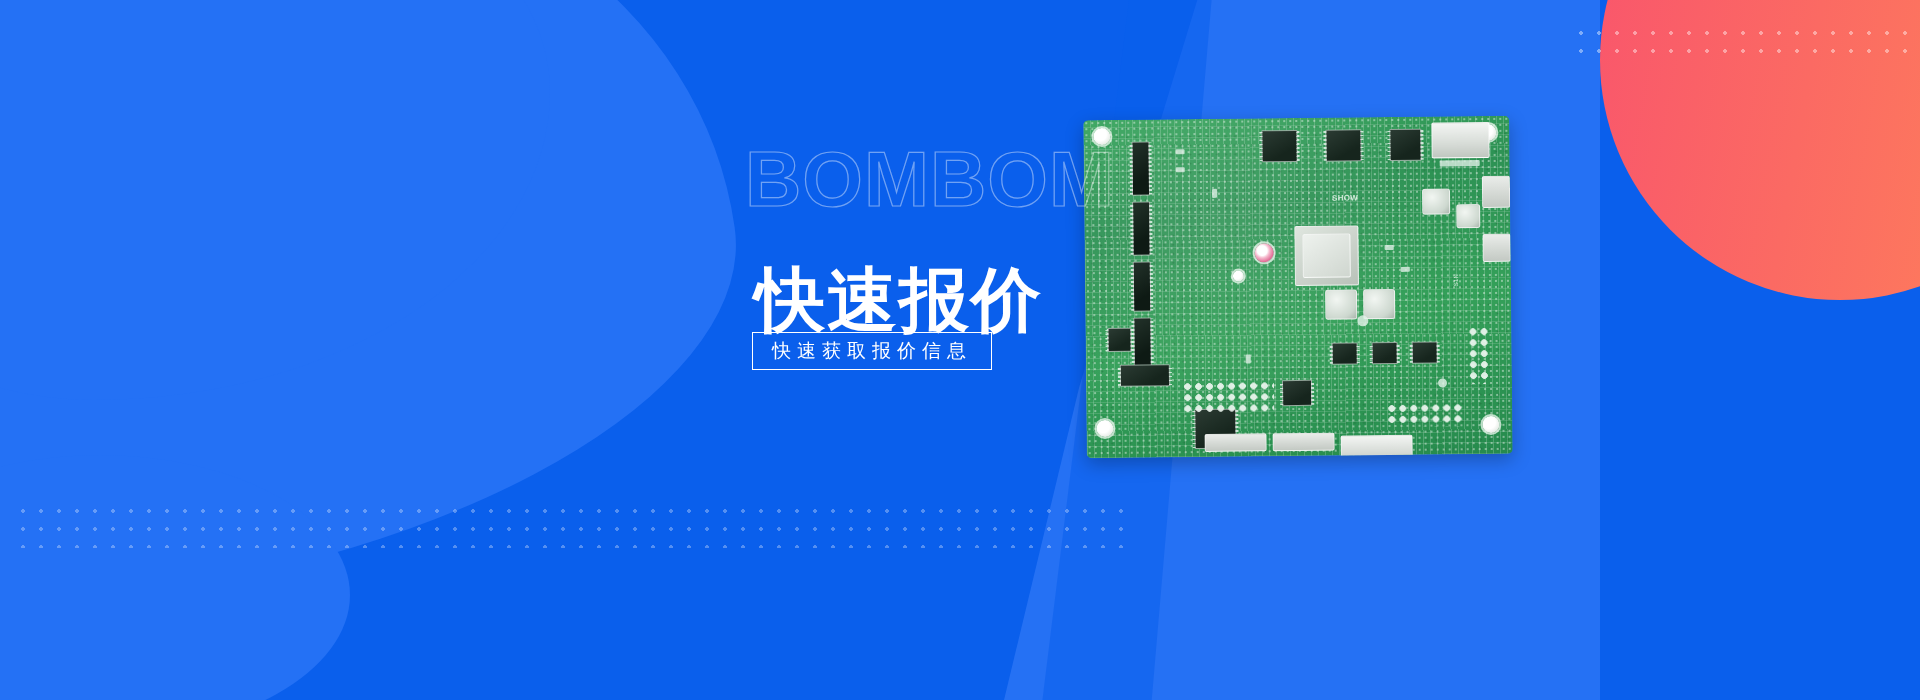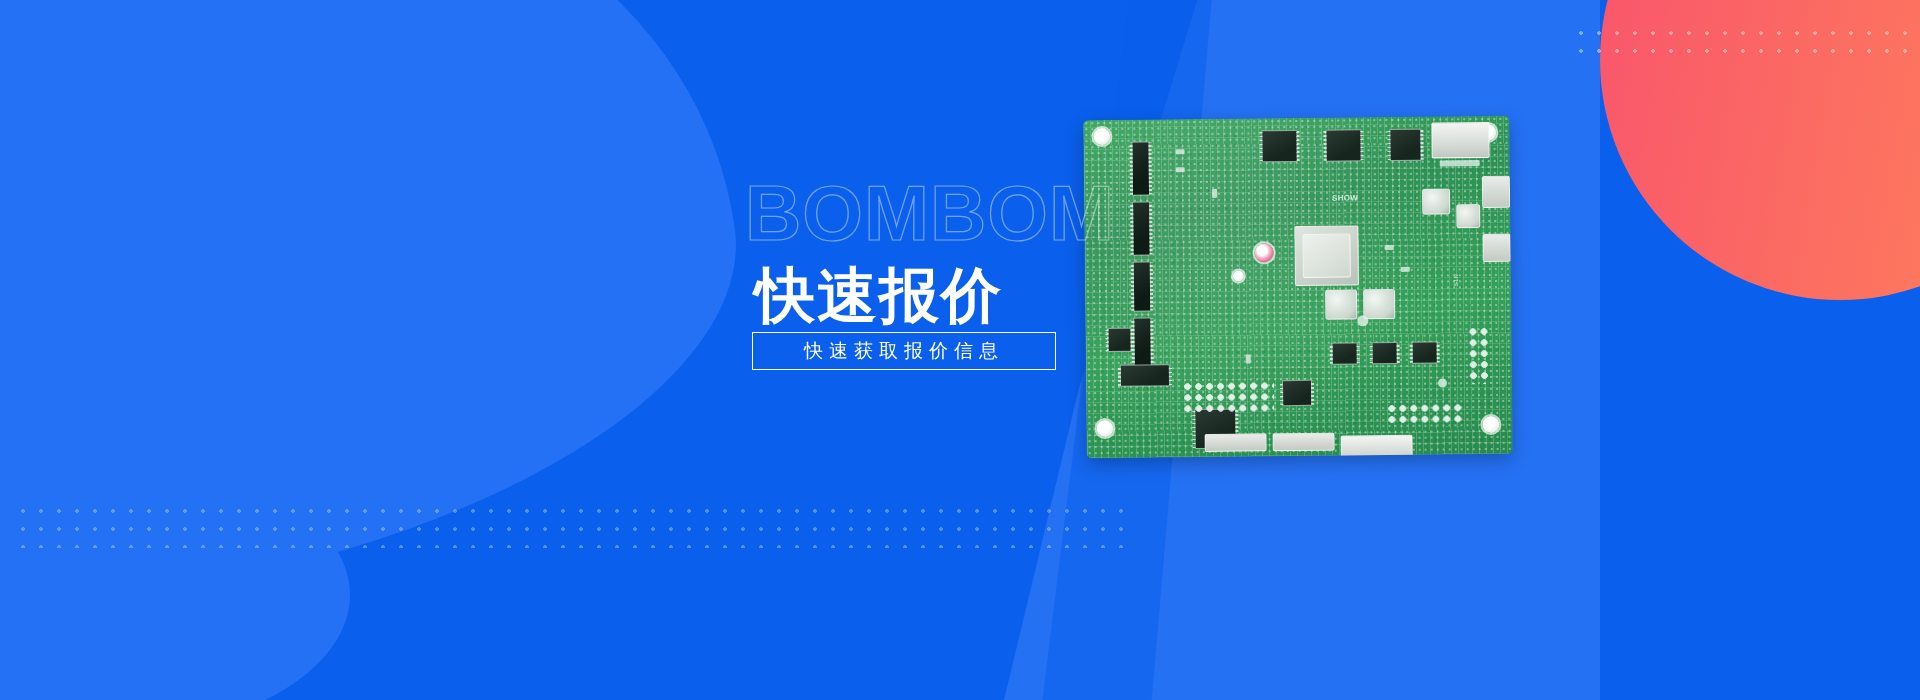--- a/index.html
+++ b/index.html
@@ -73,30 +73,30 @@
     border:1px solid rgba(255,255,255,.7);border-radius:2px;}
   .bga{position:absolute;background:linear-gradient(145deg,#dfe6df,#b9c2b9);
     border:1px solid rgba(255,255,255,.65);border-radius:2px;}
   .conn{position:absolute;background:linear-gradient(180deg,#e9ece9,#c3c9c3);
     border-radius:2px;border:1px solid rgba(255,255,255,.5);}
   .padrow{position:absolute;
     background-image:radial-gradient(rgba(236,246,239,.92) 3.1px, transparent 3.4px);
     background-size:11px 11px;}
   .silk{position:absolute;color:rgba(235,247,239,.85);font-size:6px;
     font-family:"Liberation Sans",sans-serif;letter-spacing:.3px;}
-  .bombom{position:absolute;left:745px;top:174px;
+  .bombom{position:absolute;left:745px;top:140px;
     font-size:78px;font-weight:700;letter-spacing:1px;line-height:1;
     color:transparent;-webkit-text-stroke:1.2px rgba(255,255,255,.42);
     font-family:"Liberation Sans",sans-serif;white-space:nowrap;text-align:right;}
   .head1,.head2{position:absolute;color:#fff;font-weight:700;
     font-family:"DejaVu Sans","Liberation Sans",sans-serif;
     letter-spacing:2px;line-height:1;white-space:nowrap;}
   .head1{left:755px;top:202px;font-size:70px;}
-  .head2{left:755px;top:265px;font-size:60px;}
-  .subbox{position:absolute;left:752px;top:332px;width:304px;height:38px;
+  .head2{left:755px;top:265px;font-size:70px;}
+  .subbox{position:absolute;left:752px;top:332px;width:240px;height:38px;
     border:1.6px solid #fff;box-sizing:border-box;
     display:flex;align-items:center;justify-content:center;}
   .subbox span{color:#fff;font-size:19px;letter-spacing:6px;
     font-family:"DejaVu Sans","Liberation Sans",sans-serif;}
   .tagline{position:absolute;left:684px;top:382px;color:#fff;font-size:23px;
     letter-spacing:1.5px;white-space:nowrap;
     font-family:"DejaVu Serif","Liberation Serif",serif;}
 </style>
 </head>
 <body>

